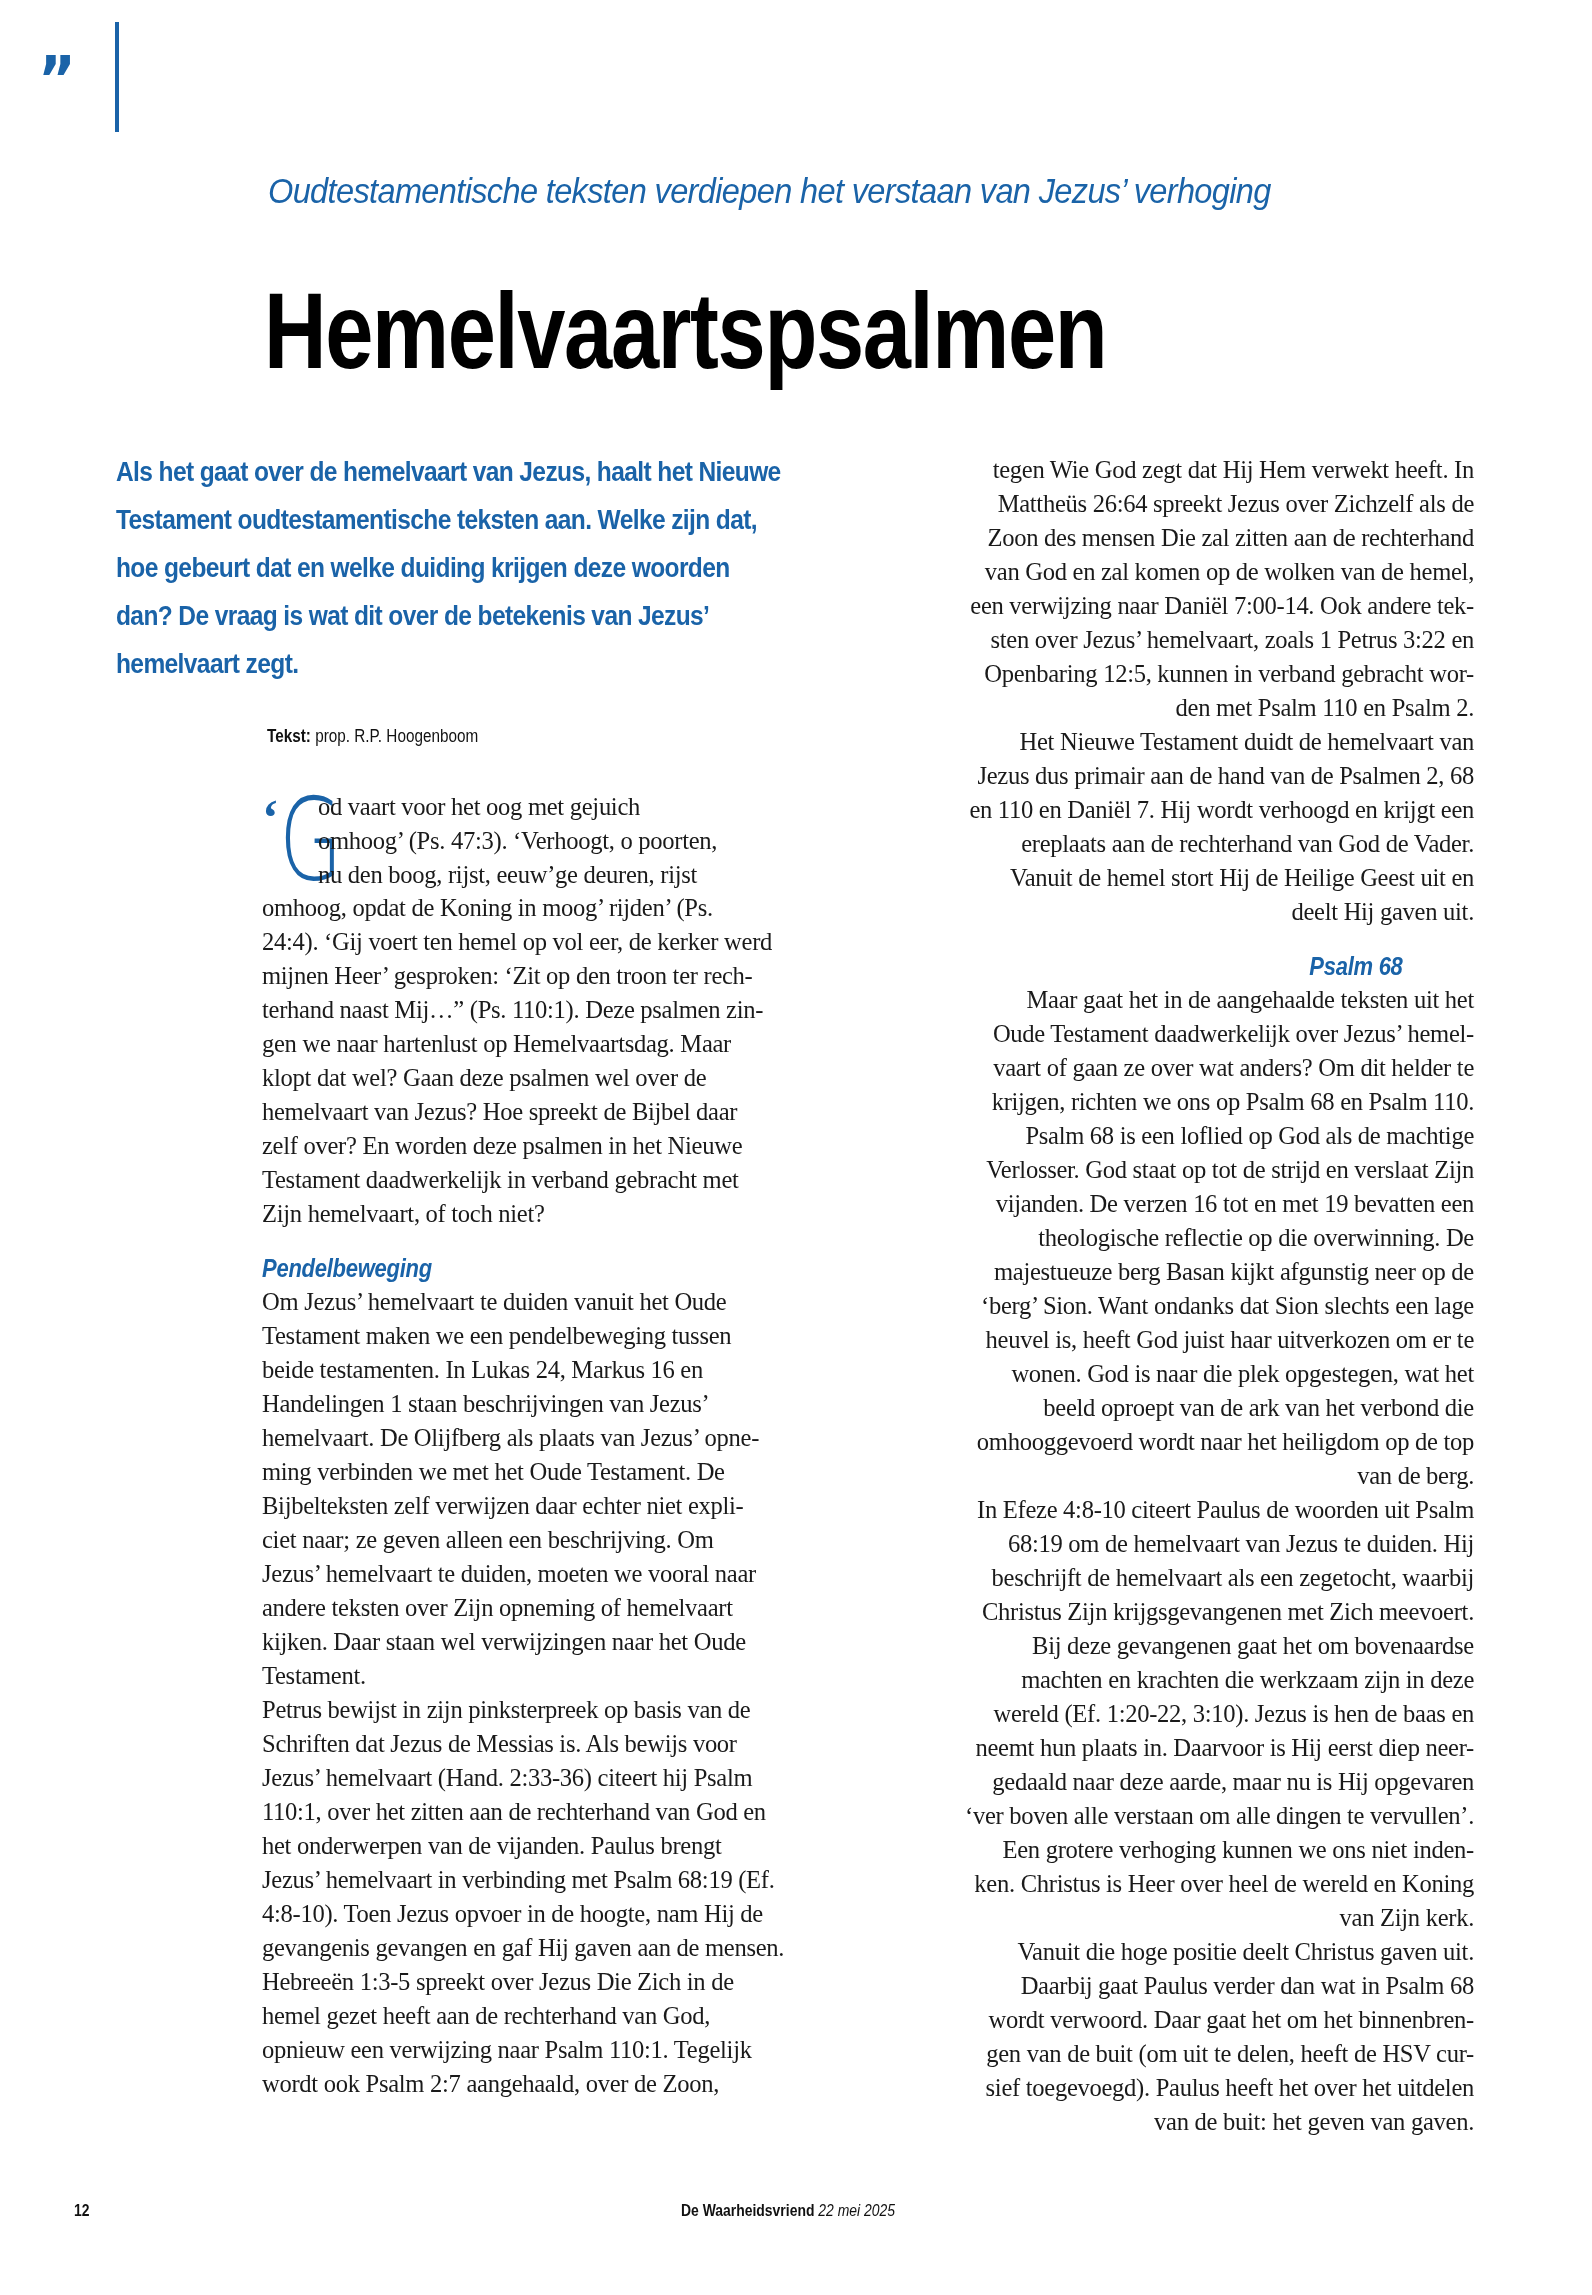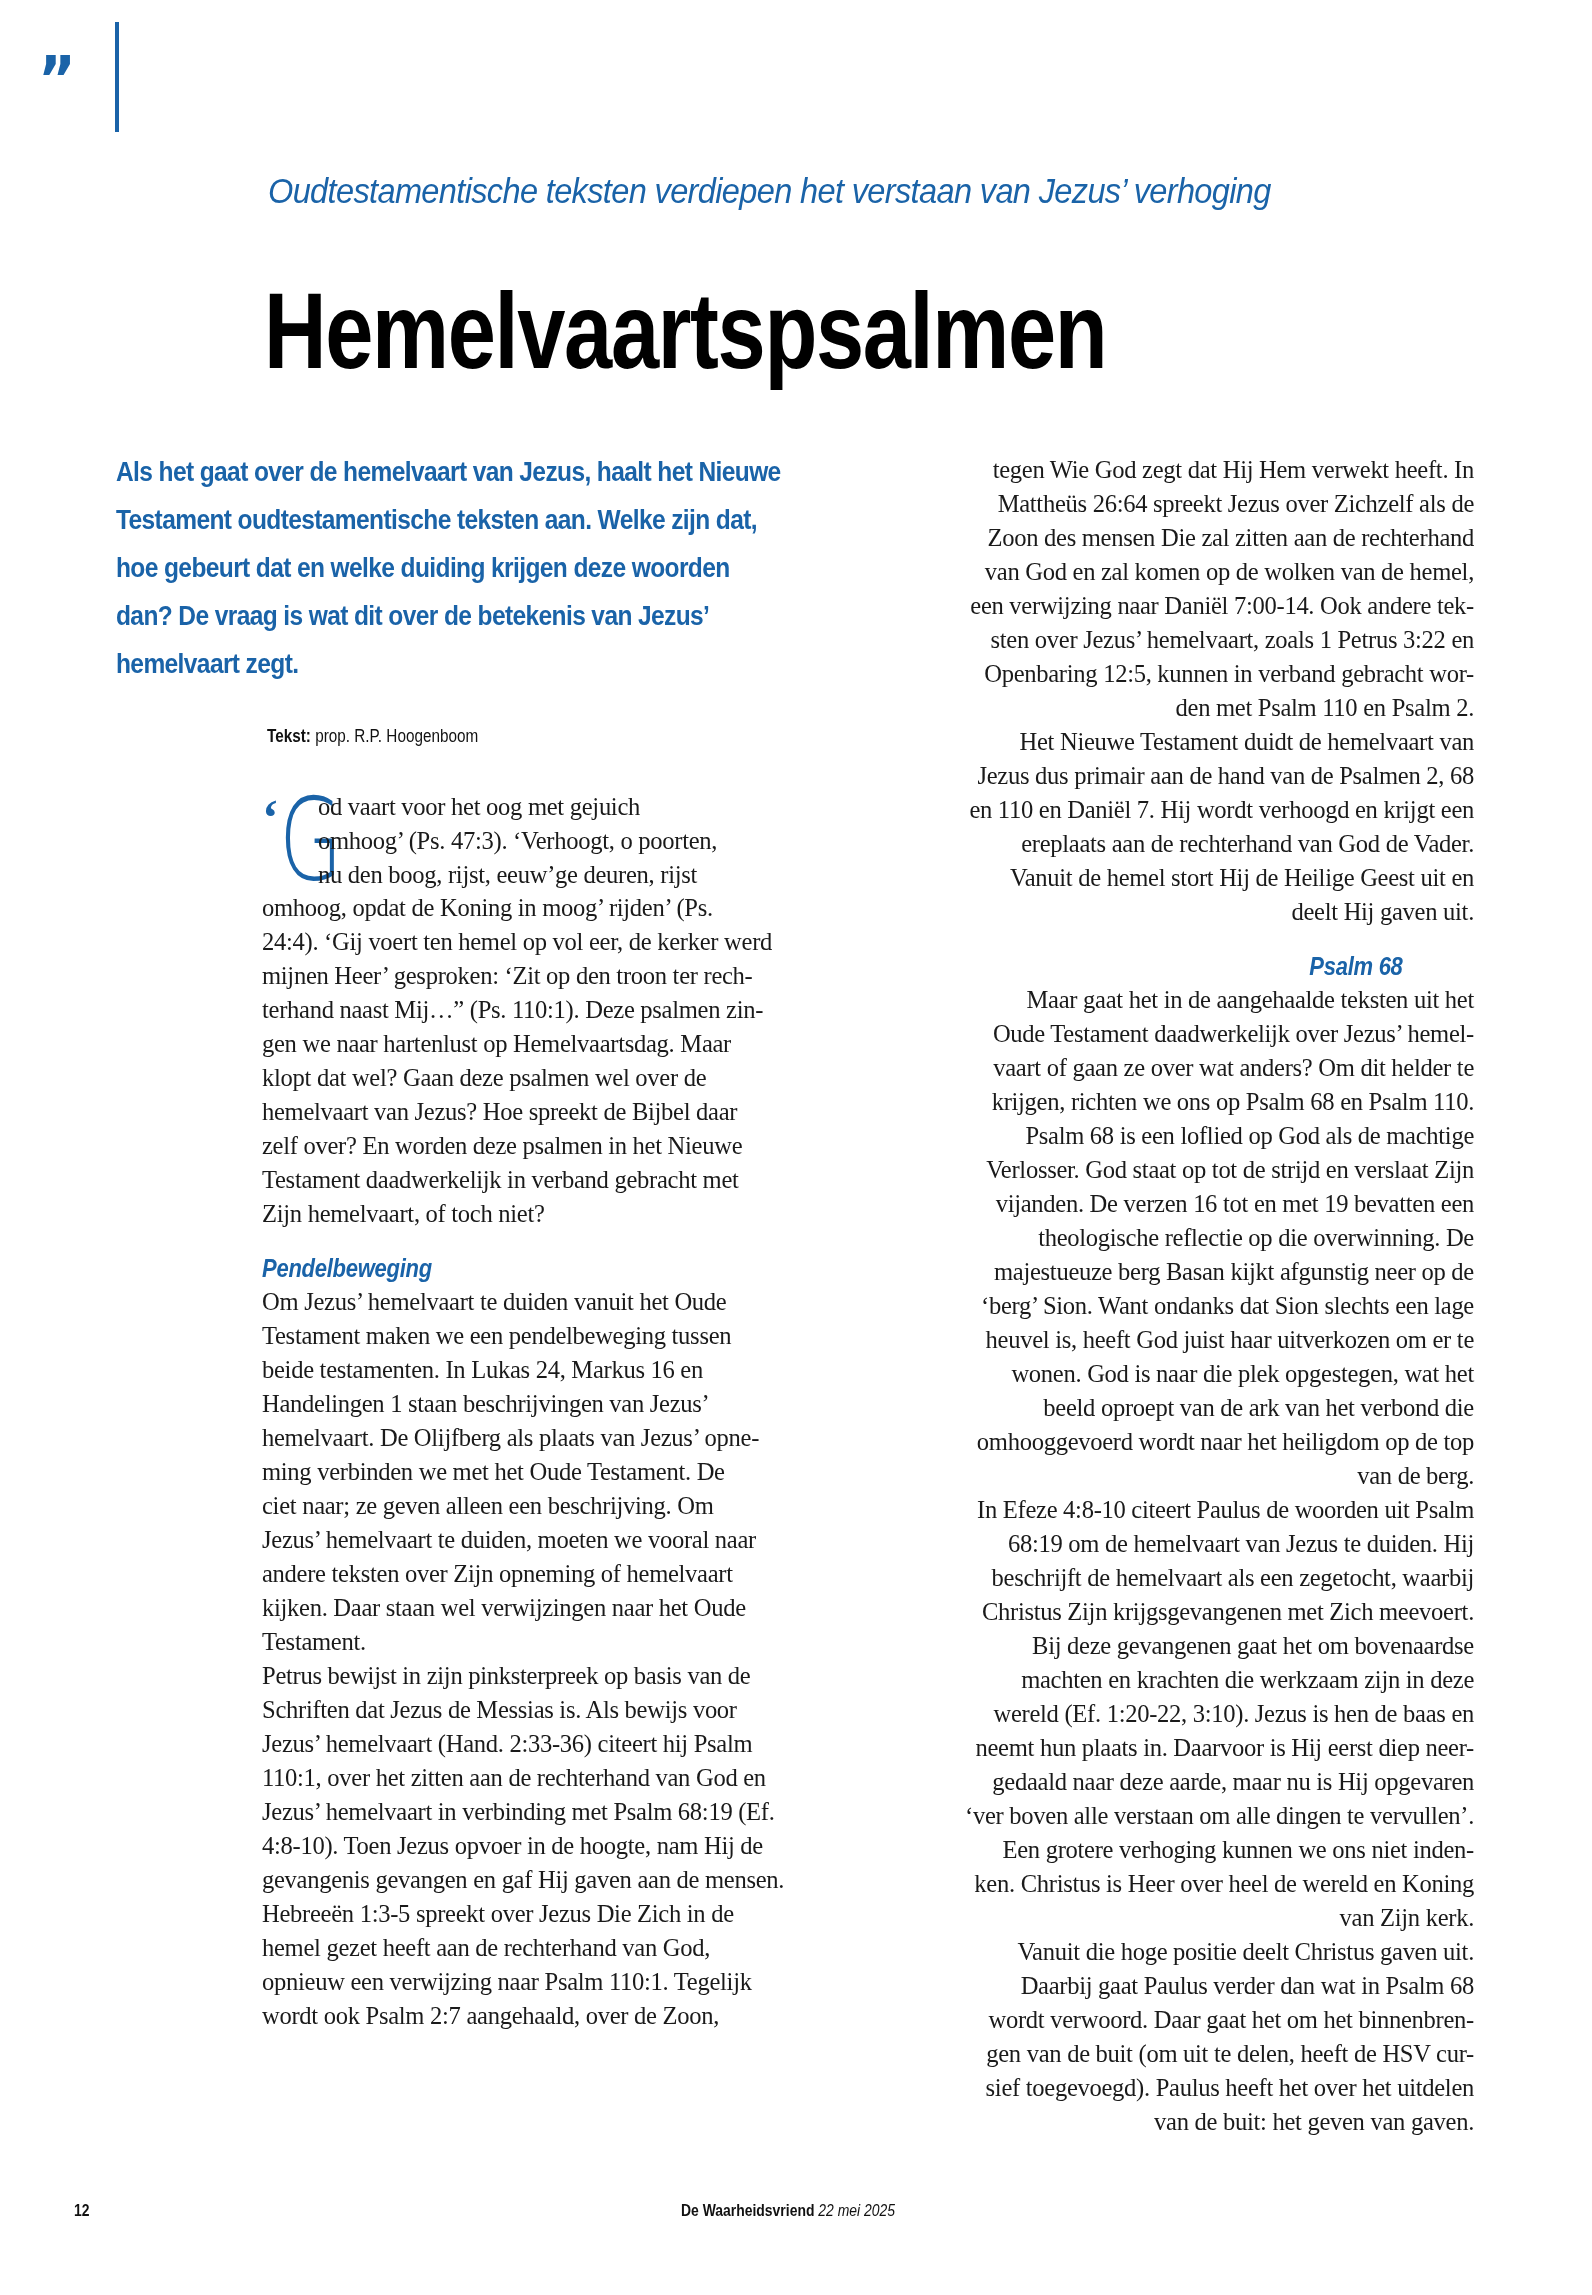--- a/index.html
+++ b/index.html
@@ -81,29 +81,31 @@
     </div>
   <span class="gap"></span>
   <span class="subhead">Pendelbeweging</span>
   <div id="left-section">
       <span class="ln">Om Jezus’ hemelvaart te duiden vanuit het Oude</span>
       <span class="ln">Testament maken we een pendelbeweging tussen</span>
       <span class="ln">beide testamenten. In Lukas 24, Markus 16 en</span>
       <span class="ln">Handelingen 1 staan beschrijvingen van Jezus’</span>
       <span class="ln">hemelvaart. De Olijfberg als plaats van Jezus’ opne-</span>
       <span class="ln">ming verbinden we met het Oude Testament. De</span>
+      <span class="ln">Bijbelteksten zelf verwijzen daar echter niet expli-</span>
       <span class="ln">ciet naar; ze geven alleen een beschrijving. Om</span>
       <span class="ln">Jezus’ hemelvaart te duiden, moeten we vooral naar</span>
       <span class="ln">andere teksten over Zijn opneming of hemelvaart</span>
       <span class="ln">kijken. Daar staan wel verwijzingen naar het Oude</span>
       <span class="ln">Testament.</span>
       <span class="ln">Petrus bewijst in zijn pinksterpreek op basis van de</span>
       <span class="ln">Schriften dat Jezus de Messias is. Als bewijs voor</span>
       <span class="ln">Jezus’ hemelvaart (Hand. 2:33-36) citeert hij Psalm</span>
       <span class="ln">110:1, over het zitten aan de rechterhand van God en</span>
+      <span class="ln">het onderwerpen van de vijanden. Paulus brengt</span>
       <span class="ln">Jezus’ hemelvaart in verbinding met Psalm 68:19 (Ef.</span>
       <span class="ln">4:8-10). Toen Jezus opvoer in de hoogte, nam Hij de</span>
       <span class="ln">gevangenis gevangen en gaf Hij gaven aan de mensen.</span>
       <span class="ln">Hebreeën 1:3-5 spreekt over Jezus Die Zich in de</span>
       <span class="ln">hemel gezet heeft aan de rechterhand van God,</span>
       <span class="ln">opnieuw een verwijzing naar Psalm 110:1. Tegelijk</span>
       <span class="ln">wordt ook Psalm 2:7 aangehaald, over de Zoon,</span>
     </div>
 </div>
 

